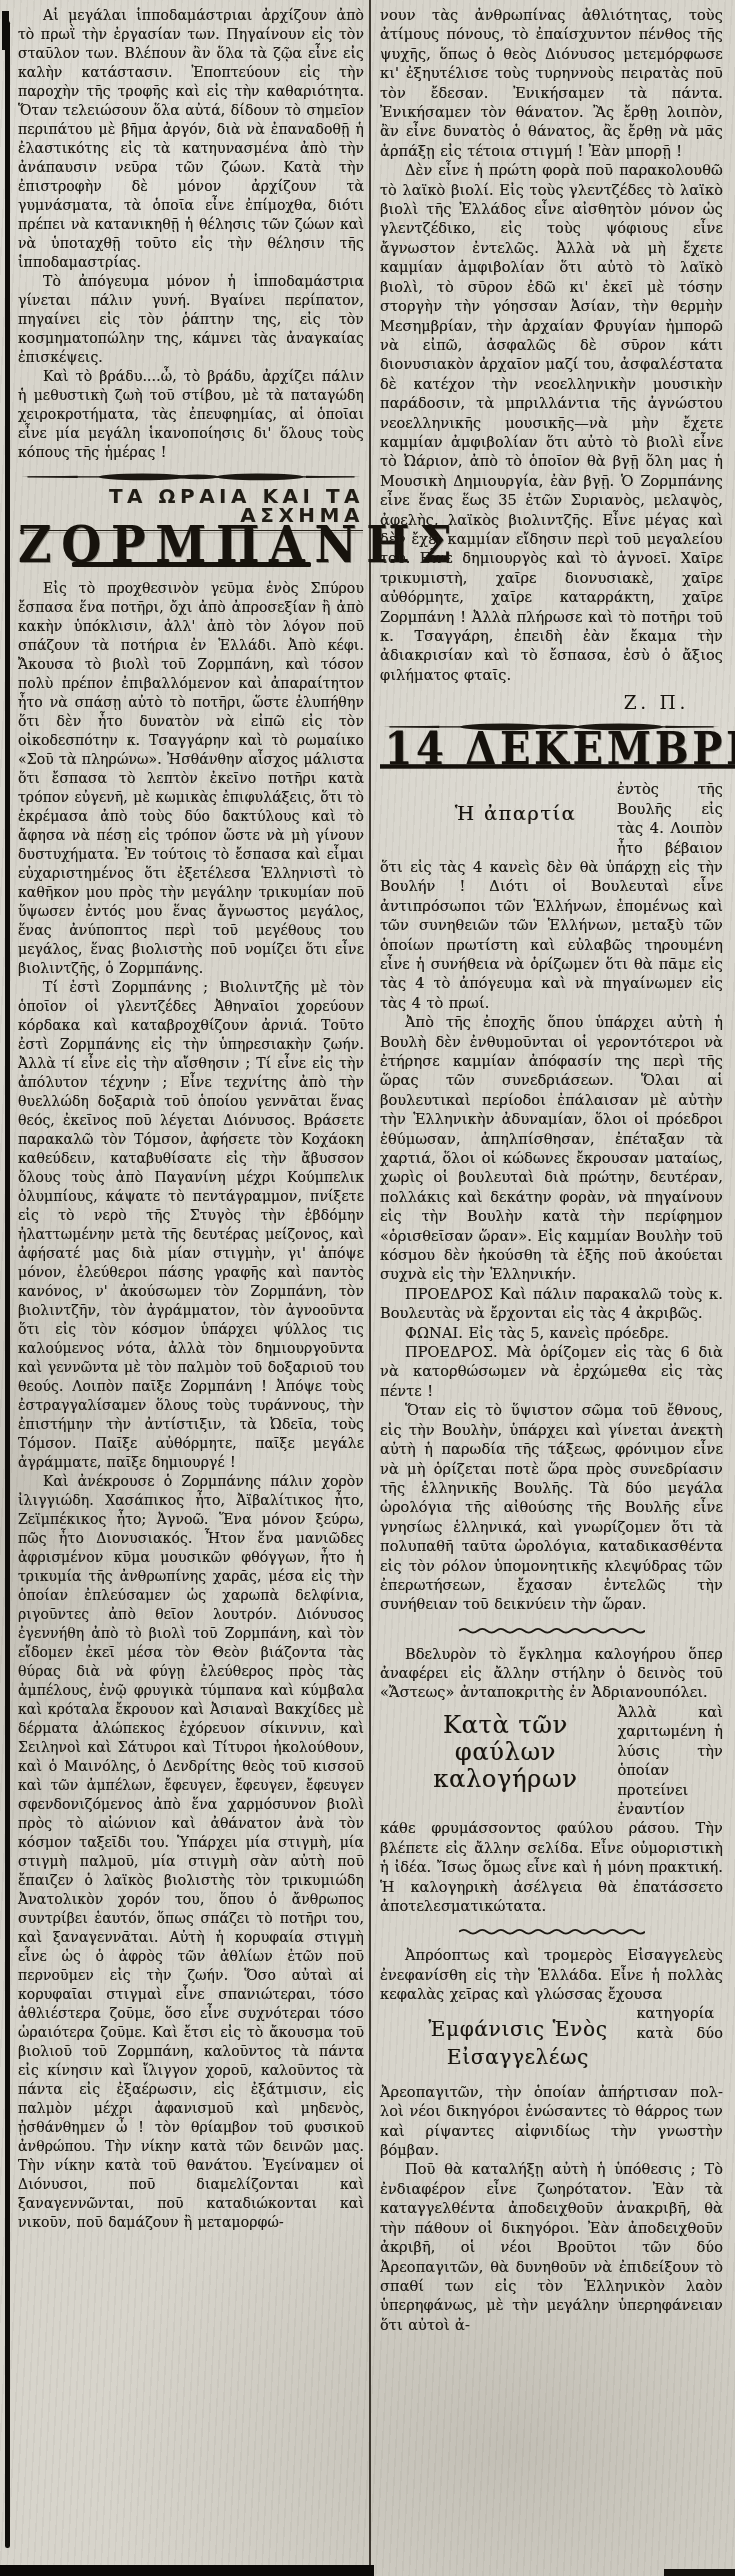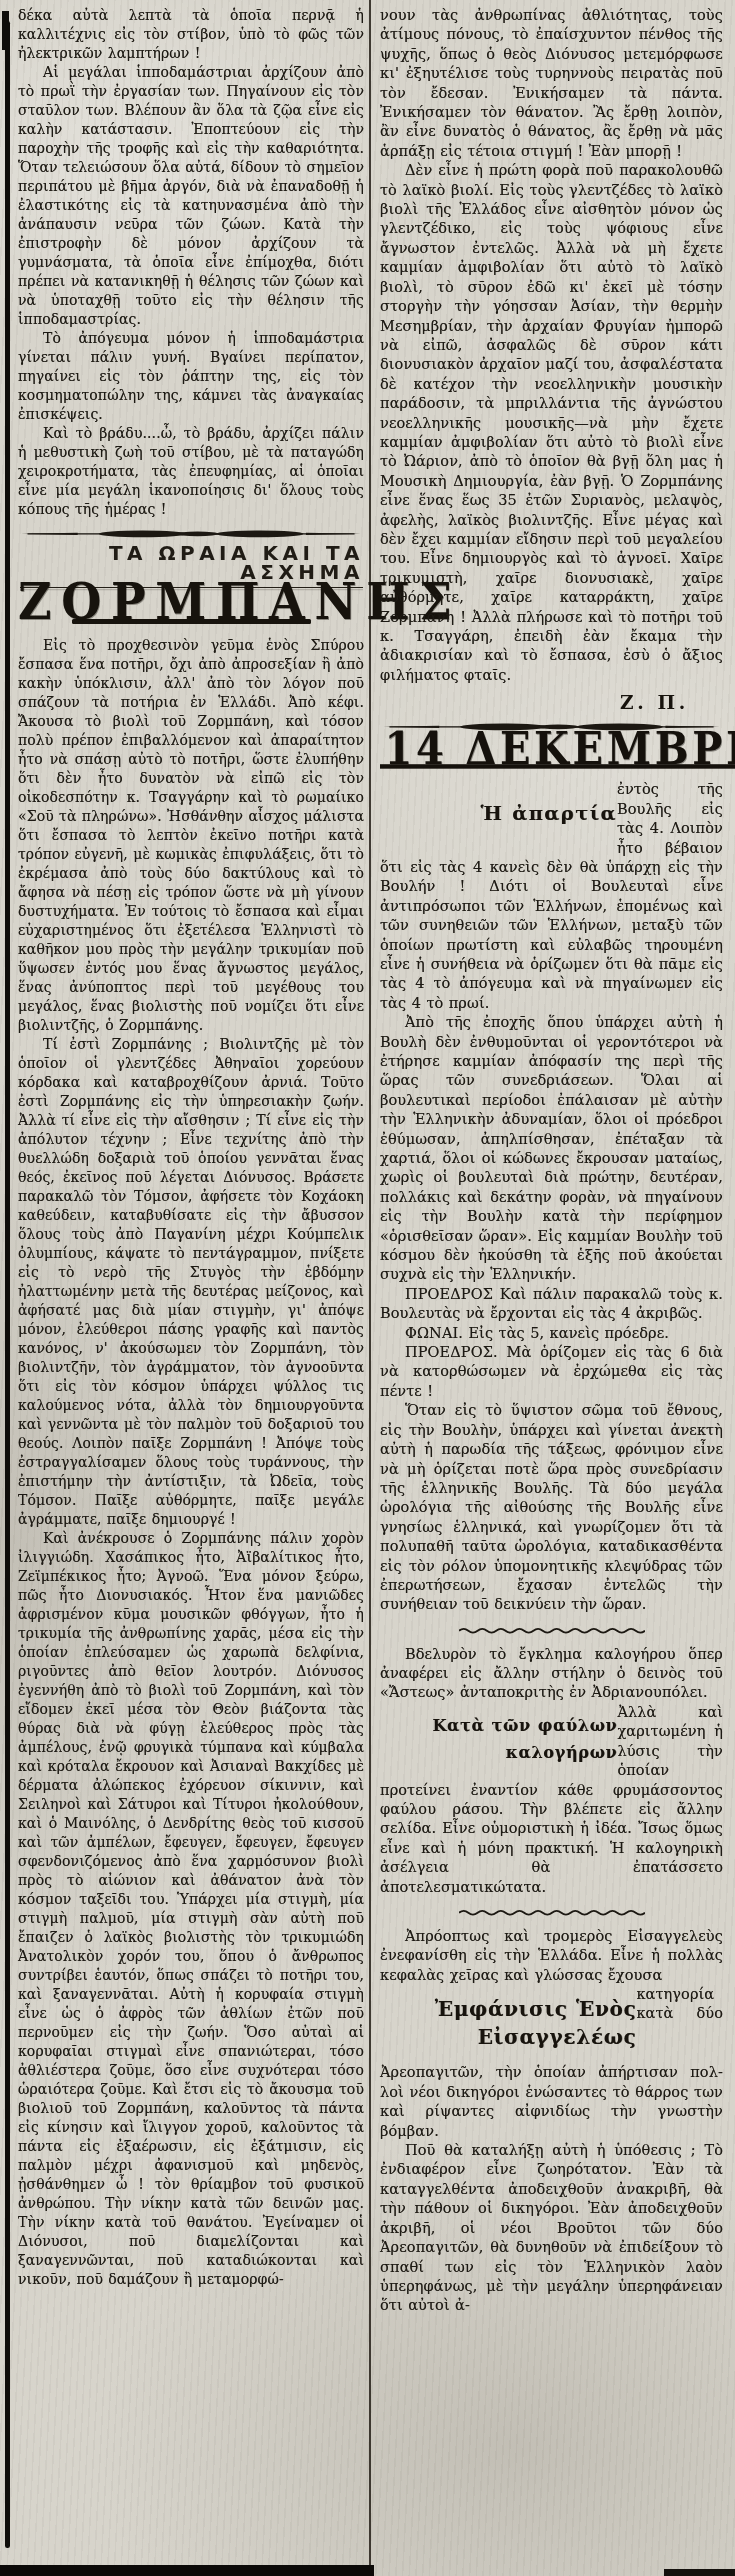--- a/index.html
+++ b/index.html
@@ -37,48 +37,47 @@
   .ink{fill:#1c1812;}
 
   .kicker{font-family:"DejaVu Sans", sans-serif;font-weight:bold;text-align:right;
           font-size:20px;letter-spacing:4.5px;margin-top:6px;color:#201c15;}
   .kicker-rule{height:1.5px;background:#241f17;margin:4.5px 1.5px 3px 1.5px;box-shadow:0 2.2px 0 rgba(36,31,23,.25);}
   .headline-main{font-family:"DejaVu Serif", serif;font-weight:bold;text-align:center;
           font-size:46px;letter-spacing:9.7px;margin:4.5px 0 0 0;transform:scaleY(1.08);
           color:#17130d;text-shadow:0.7px 0.7px 0 rgba(23,19,13,.4);white-space:nowrap;}
   .headline-rule{width:239px;height:4.5px;background:#17130d;margin:7.5px auto 12px auto;border-radius:1.5px;}
 
-  .signature{text-align:right;padding-right:34px;font-weight:bold;font-size:18.6px;
+  .signature{text-align:right;padding-right:34px;font-weight:normal;font-size:18.6px;
              letter-spacing:3.7px;margin:7.5px 0 1.5px 0;color:#17130d;}
 
   .headline-dek{font-family:"DejaVu Serif", serif;font-weight:bold;text-align:center;
       font-size:40px;letter-spacing:3.7px;margin:7.5px auto 13.4px auto;display:table;
       color:#15110c;transform:scaleY(1.12);border-bottom:4.5px solid #15110c;padding:0 4.5px 4.5px 4.5px;
       text-shadow:0.7px 0.7px 0 rgba(21,17,12,.4);white-space:nowrap;}
 
   .wavy{margin:12px auto 10.4px auto;width:186px;}
   .wavy svg{display:block;width:100%;height:7.5px;}
 
-  .inset{float:left;font-weight:bold;color:#17130d;text-indent:0;text-align:right;
+  .inset{float:left;font-weight:normal;color:#17130d;text-indent:0;text-align:center;
          text-shadow:0.4px 0.4px 0 rgba(23,19,13,.5);}
   .inset-apartia{width:203px;font-size:19.4px;line-height:22.4px;padding:22.4px 0 19.4px 34px;letter-spacing:1.5px;}
-  .inset-kata{width:224px;font-size:16px;line-height:27px;padding:9px 0 10.4px 13.4px;letter-spacing:0.7px;}
+  .inset-kata{width:224px;font-size:24px;line-height:27px;padding:9px 0 10.4px 13.4px;letter-spacing:0.7px;}
   .inset-emf{width:237px;font-size:20px;line-height:28px;padding:10.4px 0 12px 19.4px;letter-spacing:0.7px;}
   .wrap-par{margin:0;text-indent:0;}
 </style>
 </head>
 <body>
 
 <div class="page">
   <div class="grain"></div>
   <div class="scan-edge-left"></div>
   <div class="column-rule"></div>
 
   <div class="col col-left">
-    <p class="par noindent">δέκα αὐτὰ λεπτὰ τὰ ὁποῖα περνᾷ ἡ καλλιτέχνις εἰς τὸν στίβον, ὑπὸ τὸ φῶς τῶν ἠλεκτρικῶν λαμπτήρων !</p>
     <p class="par">Αἱ μεγάλαι ἱπποδαμάστριαι ἀρχίζουν ἀπὸ τὸ πρωῒ τὴν ἐργασίαν των. Πηγαίνουν εἰς τὸν σταῦλον των. Βλέπουν ἂν ὅλα τὰ ζῷα εἶνε εἰς καλὴν κατάστασιν. Ἐποπτεύουν εἰς τὴν παροχὴν τῆς τροφῆς καὶ εἰς τὴν καθαριότητα. Ὅταν τελειώσουν ὅλα αὐτά, δίδουν τὸ σημεῖον περιπάτου μὲ βῆμα ἀργόν, διὰ νὰ ἐπαναδοθῇ ἡ ἐλαστικότης εἰς τὰ κατηυνασμένα ἀπὸ τὴν ἀνάπαυσιν νεῦρα τῶν ζώων. Κατὰ τὴν ἐπιστροφὴν δὲ μόνον ἀρχίζουν τὰ γυμνάσματα, τὰ ὁποῖα εἶνε ἐπίμοχθα, διότι πρέπει νὰ κατανικηθῇ ἡ θέλησις τῶν ζώων καὶ νὰ ὑποταχθῇ τοῦτο εἰς τὴν θέλησιν τῆς ἱπποδαμαστρίας.</p>
     <p class="par">Τὸ ἀπόγευμα μόνον ἡ ἱπποδαμάστρια γίνεται πάλιν γυνή. Βγαίνει περίπατον, πηγαίνει εἰς τὸν ῥάπτην της, εἰς τὸν κοσμηματοπώλην της, κάμνει τὰς ἀναγκαίας ἐπισκέψεις.</p>
     <p class="par">Καὶ τὸ βράδυ....ὦ, τὸ βράδυ, ἀρχίζει πάλιν ἡ μεθυστικὴ ζωὴ τοῦ στίβου, μὲ τὰ παταγώδη χειροκροτήματα, τὰς ἐπευφημίας, αἱ ὁποῖαι εἶνε μία μεγάλη ἱκανοποίησις δι' ὅλους τοὺς κόπους τῆς ἡμέρας !</p>
 
     <div class="ornament">
       <svg viewBox="0 0 420 14" preserveAspectRatio="none">
         <polygon class="ink" points="0,7 70,5.4 70,8.6"></polygon>
         <rect class="ink" x="8" y="6.1" width="404" height="1.9"></rect>
         <ellipse class="ink" cx="150" cy="7" rx="54" ry="5"></ellipse>
         <ellipse class="ink" cx="218" cy="7" rx="26" ry="3.4"></ellipse>

